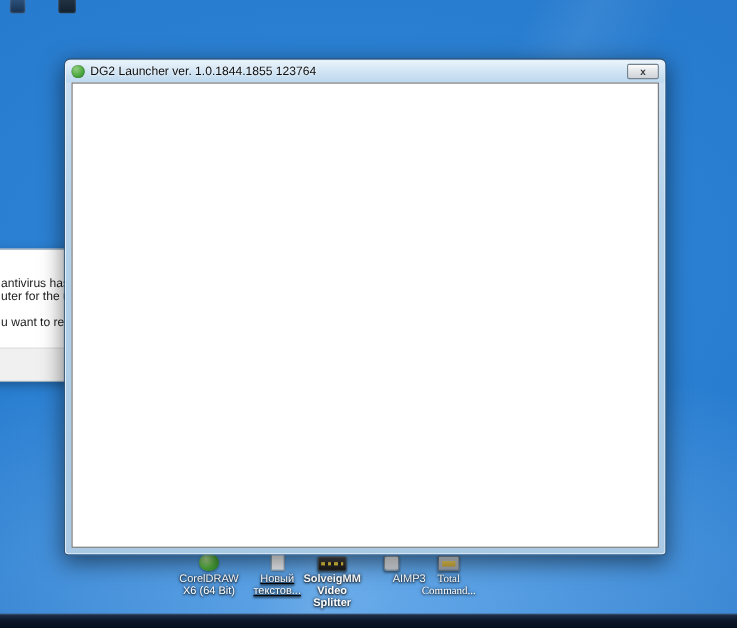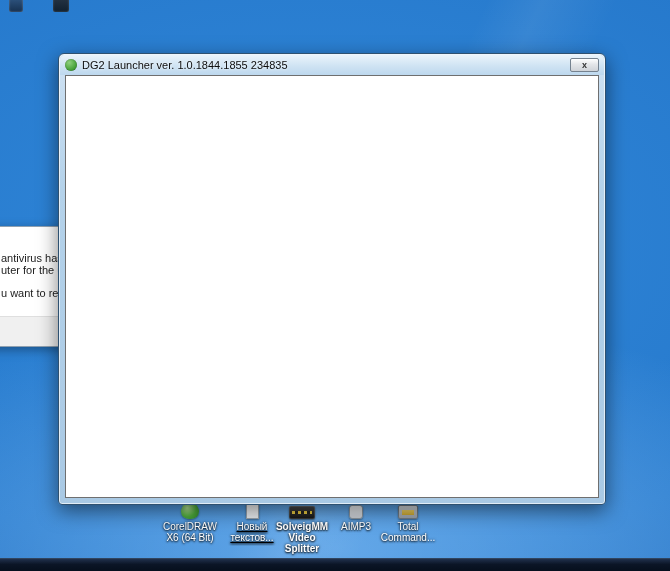--- a/index.html
+++ b/index.html
@@ -136,40 +136,40 @@
     content:"";position:absolute;left:3px;top:4px;width:12px;height:5px;
     background:linear-gradient(#f2d567,#caa62e);
   }
   .desk-icon .icon-label{
     font-size:10px;line-height:11px;color:#ffffff;
     text-shadow:0 1px 2px rgba(0,0,0,.9), 0 0 3px rgba(0,0,0,.7);
   }
   .di-1{left:159px;}
   .di-2{left:221px;text-decoration:underline;}
   .di-3{left:271px;font-weight:bold;}
-  .di-4{left:325px;}
-  .di-5{left:377px;}
+  .di-4{left:325px;text-align:right;}
+  .di-5{left:377px;font-family:Liberation Serif, serif;}
 </style>
 </head>
 <body>
 
 <div class="top-icon a"></div>
 <div class="top-icon b"></div>
 
 <div class="bg-dialog">
   <div class="dlg-line l1">antivirus has be</div>
   <div class="dlg-line l2">uter for the upd</div>
   <div class="dlg-line l3">u want to restar</div>
   <div class="dlg-footer"></div>
 </div>
 
 <div class="window">
   <div class="titlebar">
     <span class="app-ico"></span>
-    <span class="title-text">DG2 Launcher ver. 1.0.1844.1855 234835</span>
+    <span class="title-text">DG2 Launcher ver. 1.0.1844.1855 123764</span>
     <span class="close-btn">x</span>
   </div>
   <div class="client"></div>
 </div>
 
 <div class="desk-icon di-1">
   <div class="glyph corel"></div>
   <div class="icon-label">CorelDRAW X6 (64 Bit)</div>
 </div>
 <div class="desk-icon di-2">

